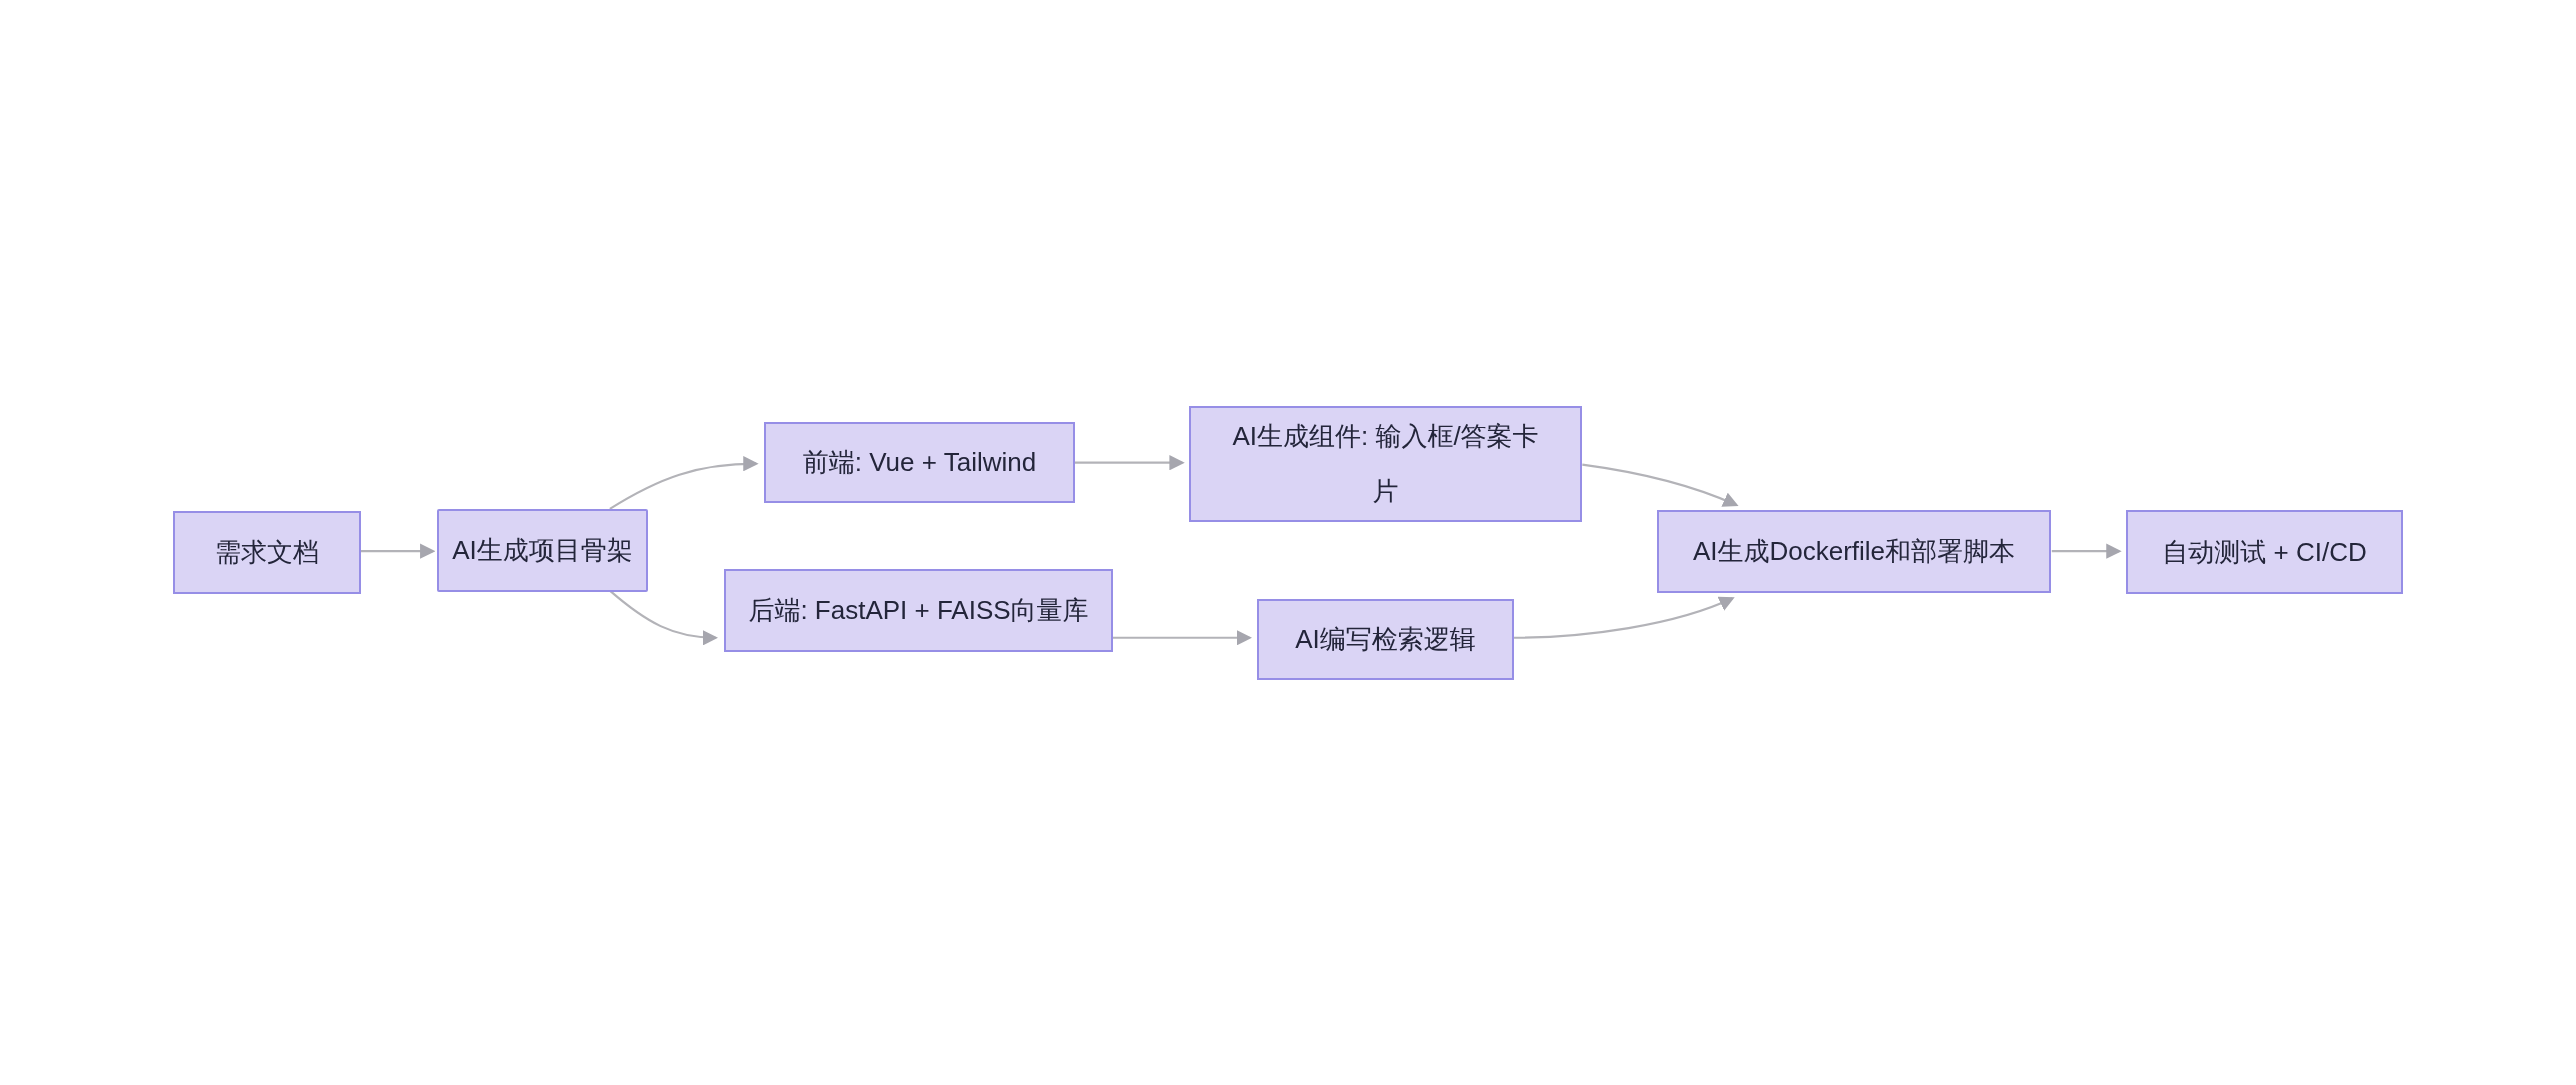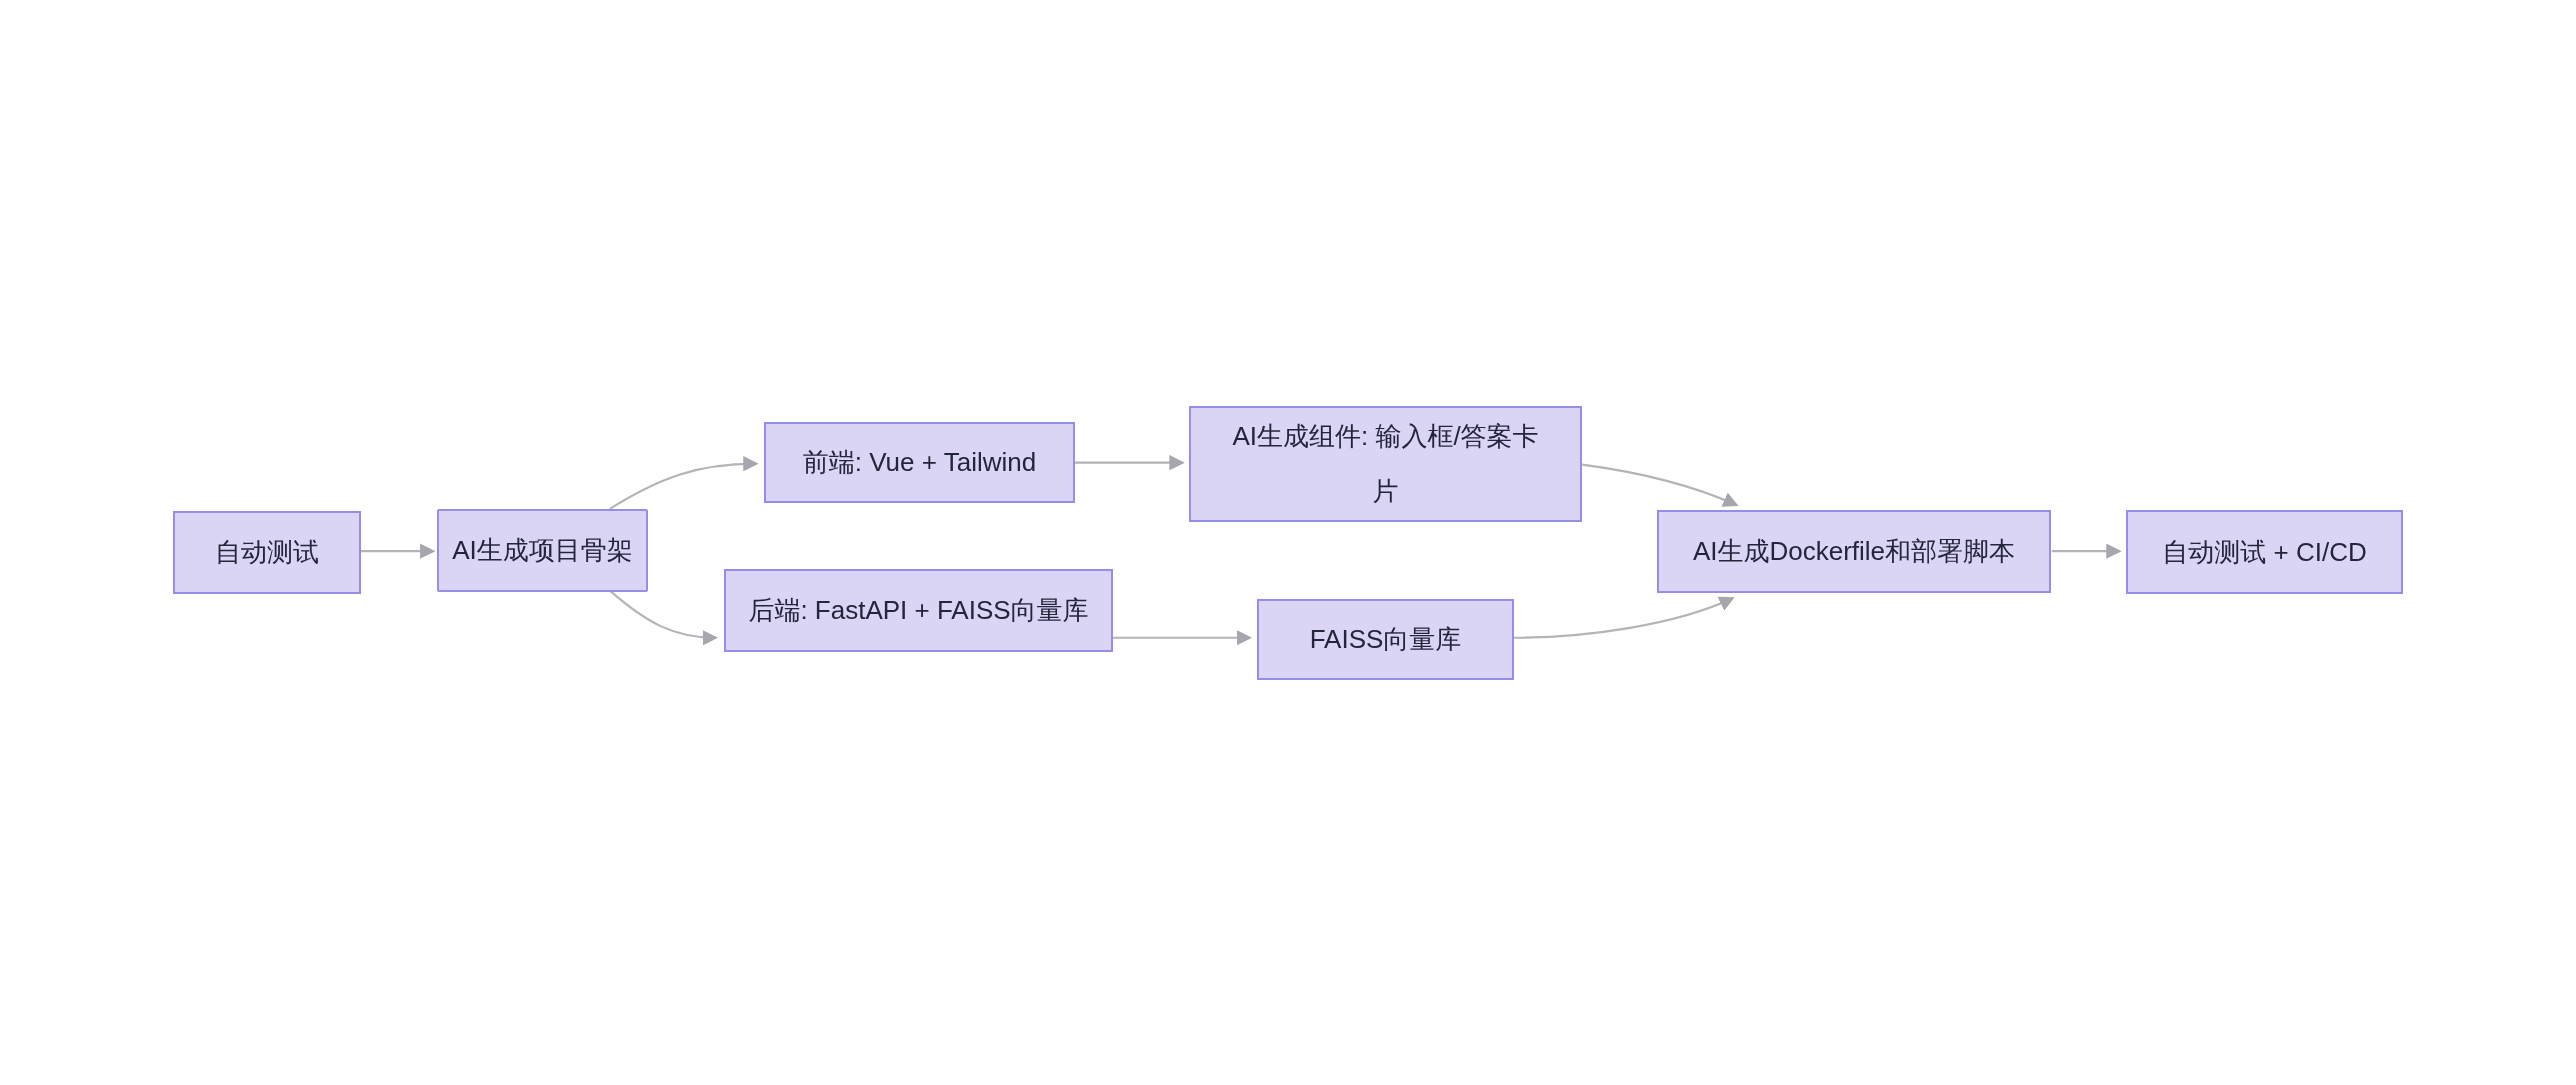--- a/index.html
+++ b/index.html
@@ -30,42 +30,42 @@
     <path class="edge-path" d="M 634 529 C 685 497 725 482 786 482" marker-end="url(#arrow)"></path>
     <path class="edge-path" d="M 634 614 C 672 647 700 663 744 663" marker-end="url(#arrow)"></path>
     <path class="edge-path" d="M 1117 481 L 1229 481" marker-end="url(#arrow)"></path>
     <path class="edge-path" d="M 1157 663 L 1299 663" marker-end="url(#arrow)"></path>
     <path class="edge-path" d="M 1645 483 C 1705 491 1763 506 1805 525" marker-end="url(#arrow)"></path>
     <path class="edge-path" d="M 1574 663 C 1648 663 1742 650 1801 622" marker-end="url(#arrow)"></path>
     <path class="edge-path" d="M 2133 573 L 2203 573" marker-end="url(#arrow)"></path>
   </svg>
 
   <div class="node" style="left:173px;top:511px;width:188px;height:83px;">
-    <span>自动测试</span>
+    <span>需求文档</span>
   </div>
 
   <div class="node rounded" style="left:437px;top:509px;width:211px;height:83px;">
     <span>AI生成项目骨架</span>
   </div>
 
   <div class="node" style="left:764px;top:422px;width:311px;height:81px;">
     <span>前端: Vue + Tailwind</span>
   </div>
 
   <div class="node" style="left:724px;top:569px;width:389px;height:83px;">
     <span>后端: FastAPI + FAISS向量库</span>
   </div>
 
   <div class="node" style="left:1189px;top:406px;width:393px;height:116px;gap:16px;">
     <span>AI生成组件: 输入框/答案卡</span>
     <span>片</span>
   </div>
 
   <div class="node" style="left:1257px;top:599px;width:257px;height:81px;">
-    <span>FAISS向量库</span>
+    <span>AI编写检索逻辑</span>
   </div>
 
   <div class="node" style="left:1657px;top:510px;width:394px;height:83px;text-align:center;">
     <span>AI生成Dockerfile和部署脚本</span>
   </div>
 
   <div class="node" style="left:2126px;top:510px;width:277px;height:84px;">
     <span>自动测试 + CI/CD</span>
   </div>
 

